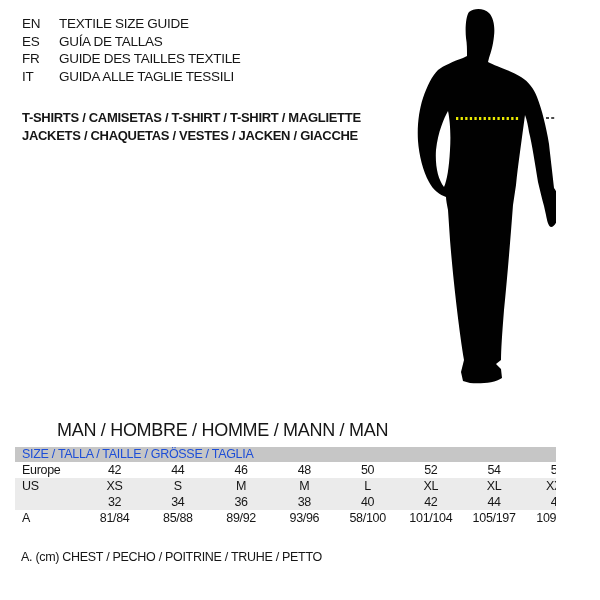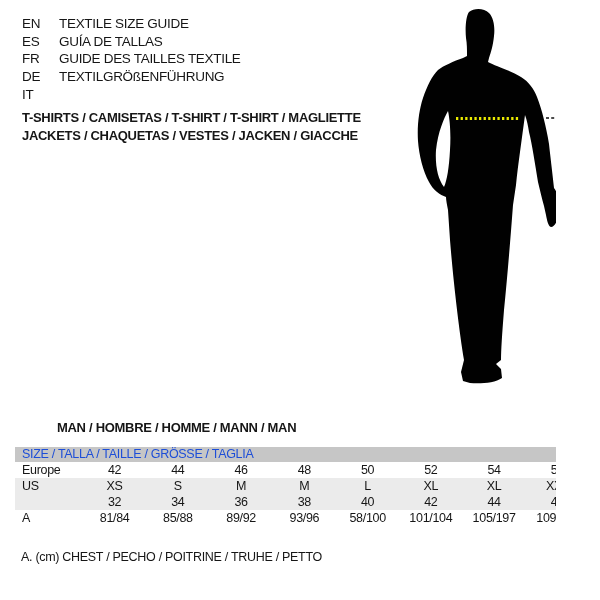--- a/index.html
+++ b/index.html
@@ -15,21 +15,21 @@
   .categories{position:absolute; left:22px; top:109px; font-weight:700; font-size:13px; letter-spacing:-0.3px;}
   .categories div{height:18px; line-height:18px; white-space:nowrap;}
   
   .figure{position:absolute; left:410px; top:0; width:190px; height:400px;}
   .figure svg{position:absolute; left:0; top:0;}
   .sil{fill:var(--sil,#000);}
   .measure-line{stroke:var(--accent,#eded00); stroke-width:3.2; stroke-dasharray:2.3 2.3;}
   .callout-dashes{stroke:#111; stroke-width:1.6; stroke-dasharray:3 2.2;}
   .measure-label{position:absolute; left:152px; top:111px; font-size:12.5px; line-height:14px; letter-spacing:-0.2px;}
   
-  .section-title{position:absolute; left:21px; top:420px; font-weight:700; font-size:13px; letter-spacing:-0.3px; white-space:nowrap;padding-left:36px;}
+  .section-title{position:absolute; left:21px; top:420px; font-weight:400; font-size:18px; letter-spacing:-0.3px; white-space:nowrap;padding-left:36px;}
   
   .size-table{position:absolute; left:15px; top:447px; width:574px; font-size:12.5px; letter-spacing:-0.3px;}
   .thead{height:15px; line-height:15px; background:var(--header-bg,#c5c5c5); padding-left:7px; color:#1d4ed8;}
   .trow{display:flex; height:16px; line-height:16px;}
   .trow.stripe{background:var(--stripe-bg,#ebebeb);}
   .rlabel{flex:0 0 68px; padding-left:7px; box-sizing:border-box; text-align:left;}
   .cell{flex:1 1 0; text-align:center;}
   
   .footnote{position:absolute; left:21px; top:550px; font-weight:400; font-size:12.5px; letter-spacing:-0.3px; white-space:nowrap;}
 </style>
@@ -45,25 +45,22 @@
       </div>
       <div class="lang-row">
         <span class="lang-code">ES</span>
         <span>GUÍA DE TALLAS</span>
       </div>
       <div class="lang-row">
         <span class="lang-code">FR</span>
         <span>GUIDE DES TAILLES TEXTILE</span>
       </div>
       <div class="lang-row">
-        <span class="lang-code">DE</span>
-        <span>TEXTILGRÖßENFÜHRUNG</span>
-      </div>
-      <div class="lang-row">
         <span class="lang-code">IT</span>
+        <span>GUIDA ALLE TAGLIE TESSILI</span>
       </div>
     </div>
 
   <div class="categories">
     <div>T-SHIRTS / CAMISETAS / T-SHIRT / T-SHIRT / MAGLIETTE</div>
     <div>JACKETS / CHAQUETAS / VESTES / JACKEN / GIACCHE</div>
   </div>
 
   <div class="figure">
     <svg width="190" height="400" viewBox="410 0 190 400">

